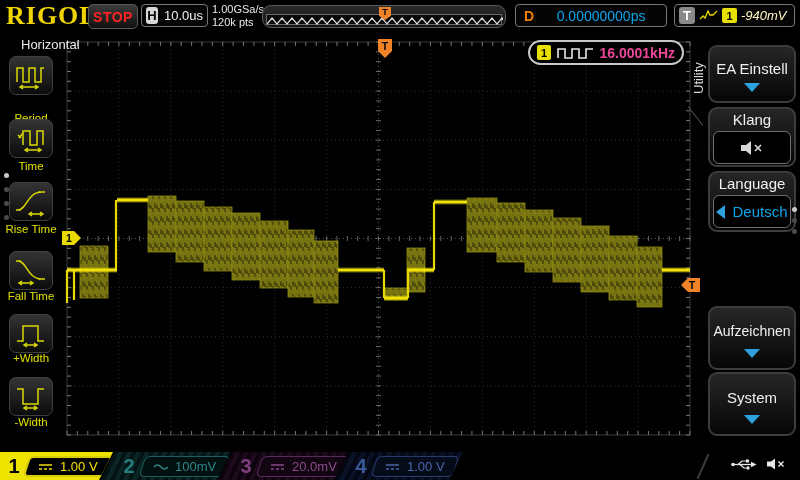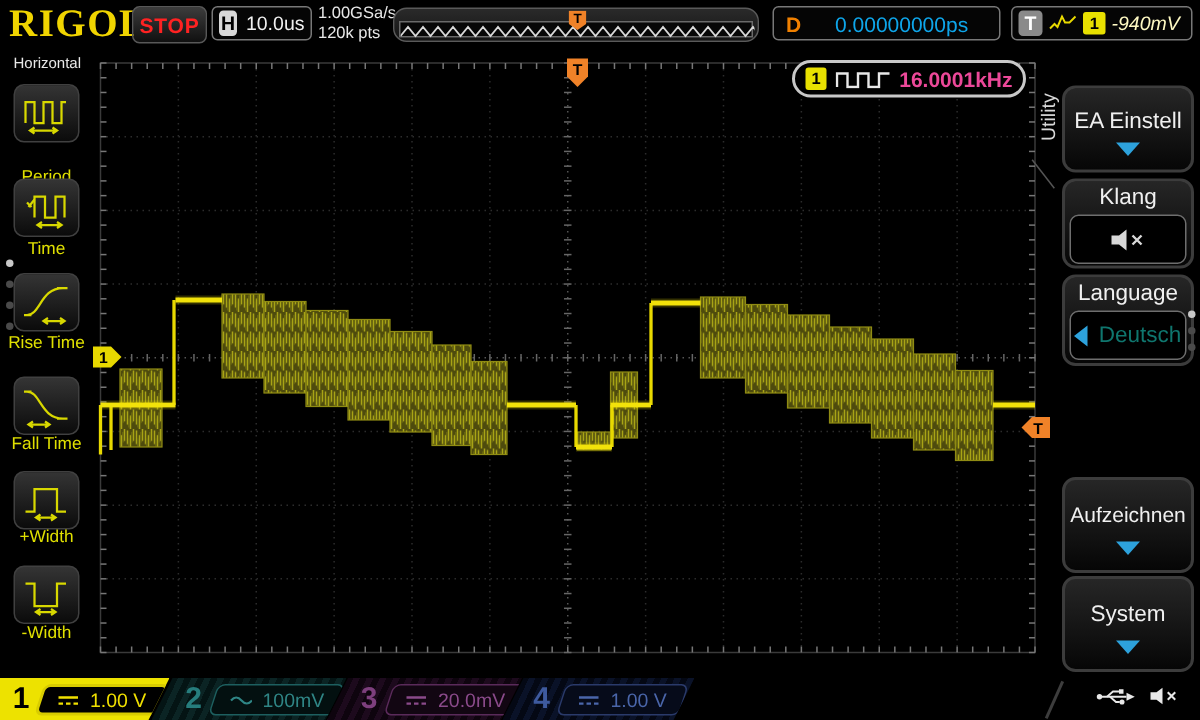--- a/index.html
+++ b/index.html
@@ -34,37 +34,37 @@
   .dval{color:#0ea5e9;font-size:14px;flex:1;text-align:center;}
   .tbox{left:674px;top:4px;width:121px;height:23px;border-radius:4px;border:1px solid #787878;
         background:#050505;display:flex;align-items:center;box-sizing:border-box;padding:0 4px;gap:4px;}
   .tchip{width:16px;height:17px;border-radius:3px;background:#8a8a8a;color:#fff;
         font-weight:bold;font-size:13px;display:flex;align-items:center;justify-content:center;}
   .badge1{width:15px;height:15px;border-radius:2px;background:#e8e000;color:#000;
         font-weight:bold;font-size:11px;display:flex;align-items:center;justify-content:center;}
   .tval{color:#fef9c3;font-size:13px;font-style:italic;}
 
   
-  .lmenu-title{left:9px;top:37px;font-size:10px;color:#e8e8e8;}
+  .lmenu-title{left:21px;top:37px;font-size:13px;color:#e8e8e8;}
   .lbtn{left:9px;width:44px;height:39px;border-radius:7px;
         background:linear-gradient(180deg,#343434,#0b0b0b);border:1px solid #404040;
         display:flex;align-items:center;justify-content:center;box-sizing:border-box;}
   .llabel{left:0;width:62px;text-align:center;font-size:11.5px;color:#e0e000;}
   .ldots span{display:block;width:5px;height:5px;border-radius:50%;background:#4a4a4a;margin:9px 0;}
   .ldots{left:4px;top:164px;}
   .ldots span:first-child{background:#c8c8c8;}
 
   
   .utility-tab{left:691px;top:42px;height:72px;width:18px;
         writing-mode:vertical-rl;transform:rotate(180deg);
         font-size:13px;color:#d8d8d8;text-align:center;}
   .utility-slash{left:695px;top:104px;width:1px;height:24px;background:#555;transform:rotate(-38deg);}
   .rbtn{left:708px;width:88px;border-radius:9px;box-sizing:border-box;
         background:linear-gradient(180deg,#262626,#060606);border:2px solid #3c3c3c;
-        display:flex;flex-direction:column;align-items:center;margin-top:12px;}
+        display:flex;flex-direction:column;align-items:center;}
   .rbtn .rlabel{font-size:15px;color:#f0f0f0;}
   .tri-down{width:0;height:0;border-left:8px solid transparent;border-right:8px solid transparent;
         border-top:9px solid #2da2dc;}
   .tri-left{width:0;height:0;border-top:7px solid transparent;border-bottom:7px solid transparent;
         border-right:9px solid #2da2dc;}
   .rinner{width:78px;height:33px;border:1.5px solid #6e6e6e;border-radius:6px;background:#000;
         display:flex;align-items:center;justify-content:center;gap:7px;box-sizing:border-box;}
   .rdots{left:792px;top:201px;}
   .rdots span{display:block;width:5px;height:5px;border-radius:50%;background:#4a4a4a;margin:6px 0;}
   .rdots span:first-child{background:#c8c8c8;}
@@ -606,21 +606,21 @@
         <polygon points="2,6 7,6 12,2 12,16 7,12 2,12" fill="#d8d8d8"></polygon>
         <path d="M16 6 L22 12 M22 6 L16 12" stroke="#d8d8d8" stroke-width="1.6"></path>
       </svg>
     </div>
   </div>
 
   <div class="abs rbtn" style="top:171px;height:61px;padding-top:2px;gap:3px">
     <span class="rlabel">Language</span>
     <div class="rinner">
       <span class="tri-left"></span>
-      <span style="font-size:15px;color:#0f766e">Deutsch</span>
+      <span style="font-size:15px;color:#0ea5e9">Deutsch</span>
     </div>
   </div>
 
 
   <div class="abs rbtn" style="top:306px;height:64px;justify-content:space-between;padding:15px 0 10px">
     <span class="rlabel" style="font-size:14px">Aufzeichnen</span>
     <span class="tri-down"></span>
   </div>
 
   <div class="abs rbtn" style="top:372px;height:64px;justify-content:space-between;padding:15px 12px 10px">

